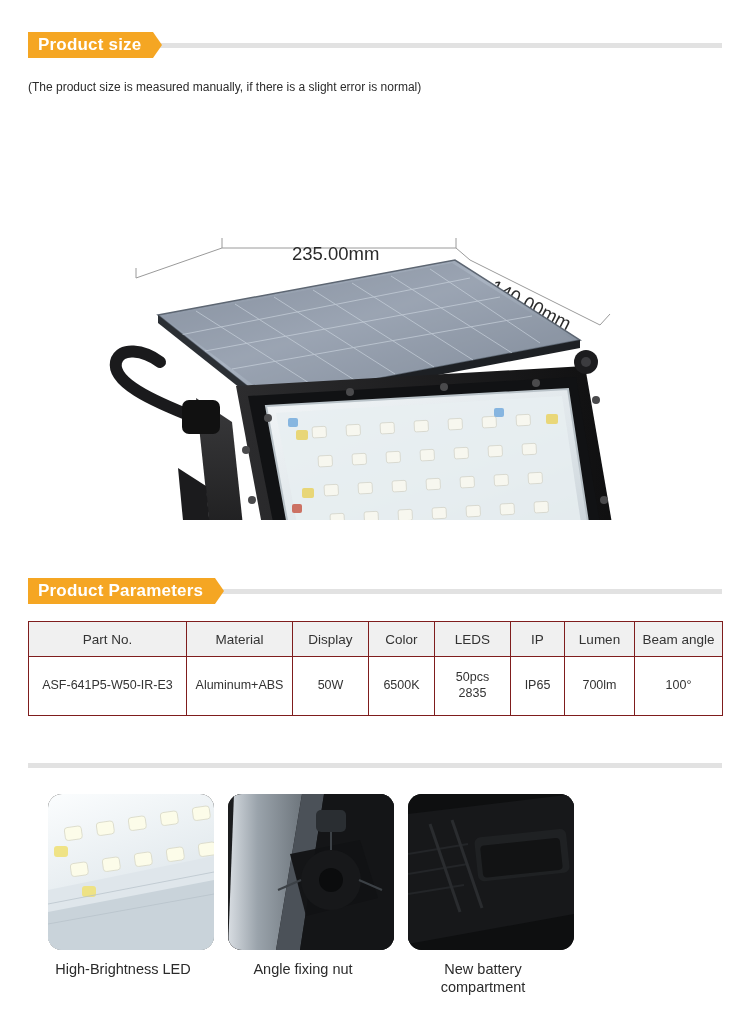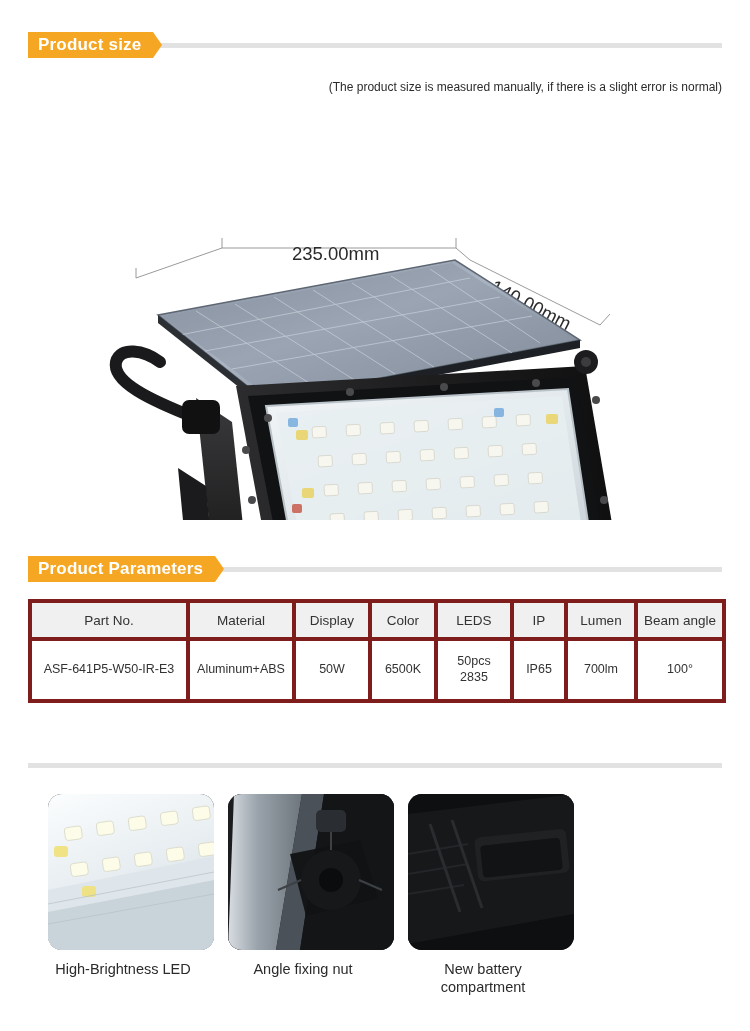--- a/index.html
+++ b/index.html
@@ -55,21 +55,20 @@
     border-top: 13px solid transparent;
     border-bottom: 13px solid transparent;
   }
 
   
   #size-section {
     position: absolute;
     left: 0;
     top: 32px;
     width: 750px;
-    text-align: right;
   }
   .size-note {
     margin: 22px 28px 0 28px;
     font-size: 12px;
     color: #2b2b2b;
     line-height: 1.3;
   }
 
   
   .photo-wrap {
@@ -77,31 +76,31 @@
     width: 630px;
     height: 420px;
     margin-top: 4px;
   }
   .photo-wrap svg { display: block; }
 
   
   #params-section {
     position: absolute;
     left: 0;
-    top: 556px;
+    top: 578px;
     width: 750px;
   }
   table.params {
     margin: 17px 28px 0 28px;
     width: 694px;
     border-collapse: collapse;
     table-layout: fixed;
   }
   table.params th, table.params td {
-    border: 4px solid #7f1d1d;
+    border: 1px solid #7f1d1d;
     text-align: center;
     vertical-align: middle;
     font-weight: normal;
     color: #333;
   }
   table.params th {
     background: #f0f0f0;
     font-size: 13.5px;
     height: 30px;
     padding: 2px 2px;

